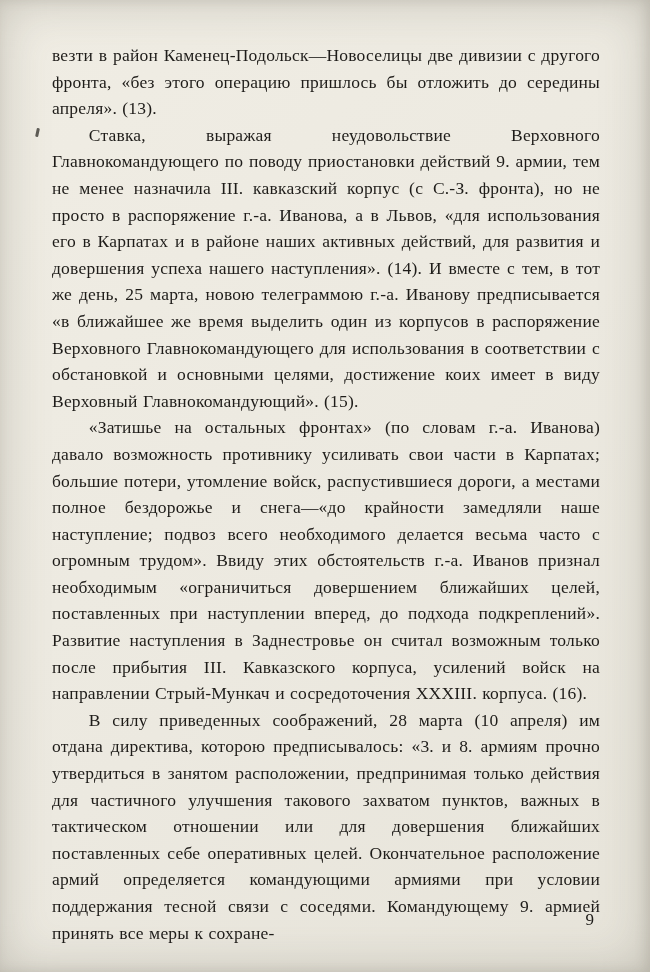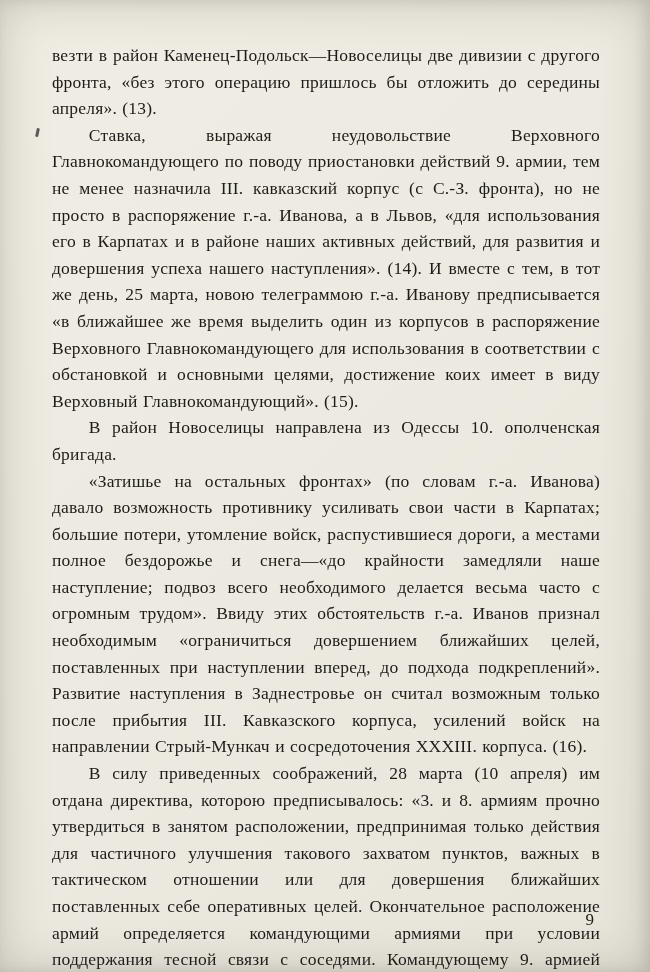--- a/index.html
+++ b/index.html
@@ -58,18 +58,17 @@
   }
 </style>
 </head>
 <body>
 
 <div class="page">
   <div class="scan-artifact"></div>
   <div class="text-block">
     <p>везти в район Каменец-Подольск—Новоселицы две дивизии с другого фронта, «без этого операцию пришлось бы отложить до середины апреля». (13).</p>
     <p class="indent">Ставка, выражая неудовольствие Верховного Главнокомандующего по поводу приостановки действий 9. армии, тем не менее назначила III. кавказский корпус (с С.-З. фронта), но не просто в распоряжение г.-а. Иванова, а в Львов, «для использования его в Карпатах и в районе наших активных действий, для развития и довершения успеха нашего наступления». (14). И вместе с тем, в тот же день, 25 марта, новою телеграммою г.-а. Иванову предписывается «в ближайшее же время выделить один из корпусов в распоряжение Верховного Главнокомандующего для использования в соответствии с обстановкой и основными целями, достижение коих имеет в виду Верховный Главнокомандующий». (15).</p>
-    <p class="indent">В район Новоселицы направлена из Одессы 10. ополченская бригада.</p>
     <p class="indent">«Затишье на остальных фронтах» (по словам г.-а. Иванова) давало возможность противнику усиливать свои части в Карпатах; большие потери, утомление войск, распустившиеся дороги, а местами полное бездорожье и снега—«до крайности замедляли наше наступление; подвоз всего необходимого делается весьма часто с огромным трудом». Ввиду этих обстоятельств г.-а. Иванов признал необходимым «ограничиться довершением ближайших целей, поставленных при наступлении вперед, до подхода подкреплений». Развитие наступления в Заднестровье он считал возможным только после прибытия III. Кавказского корпуса, усилений войск на направлении Стрый-Мункач и сосредоточения XXXIII. корпуса. (16).</p>
     <p class="indent">В силу приведенных соображений, 28 марта (10 апреля) им отдана директива, которою предписывалось: «3. и 8. армиям прочно утвердиться в занятом расположении, предпринимая только действия для частичного улучшения такового захватом пунктов, важных в тактическом отношении или для довершения ближайших поставленных себе оперативных целей. Окончательное расположение армий определяется командующими армиями при условии поддержания тесной связи с соседями. Командующему 9. армией принять все меры к сохране-</p>
   </div>
   <div class="page-number">9</div>
 </div>
 
 </body></html>

